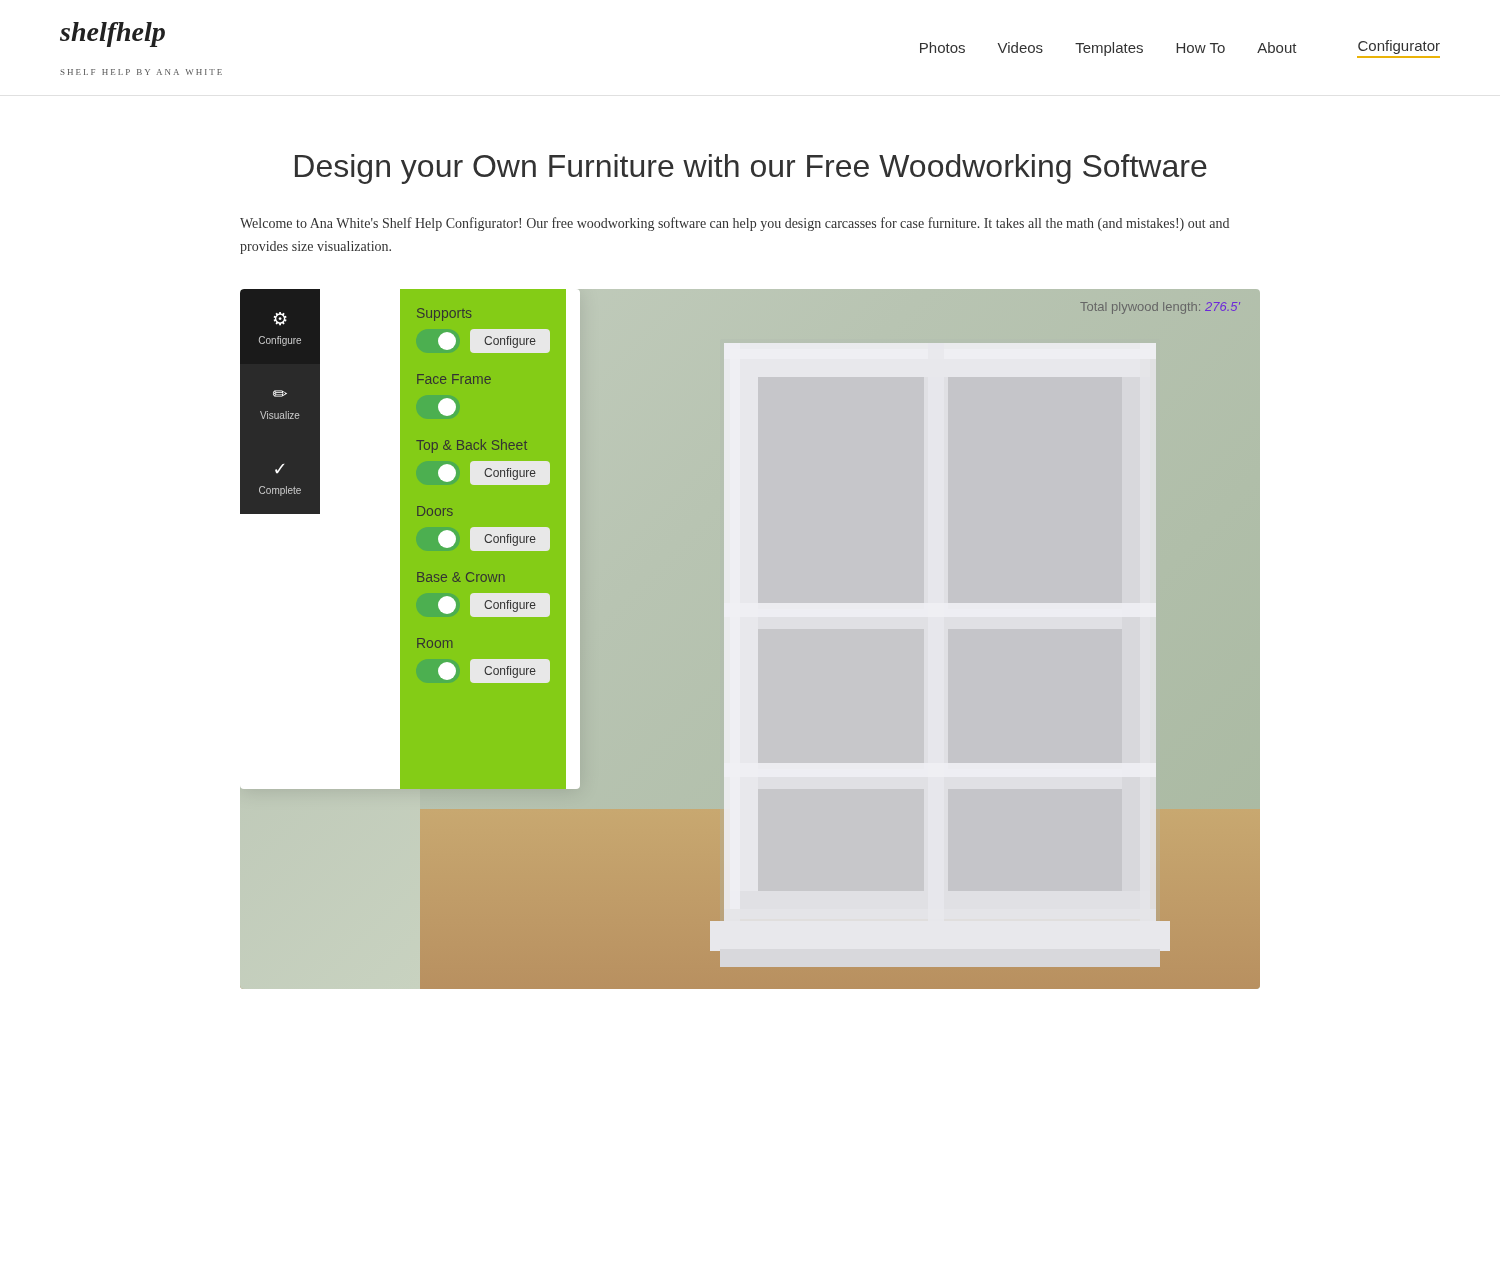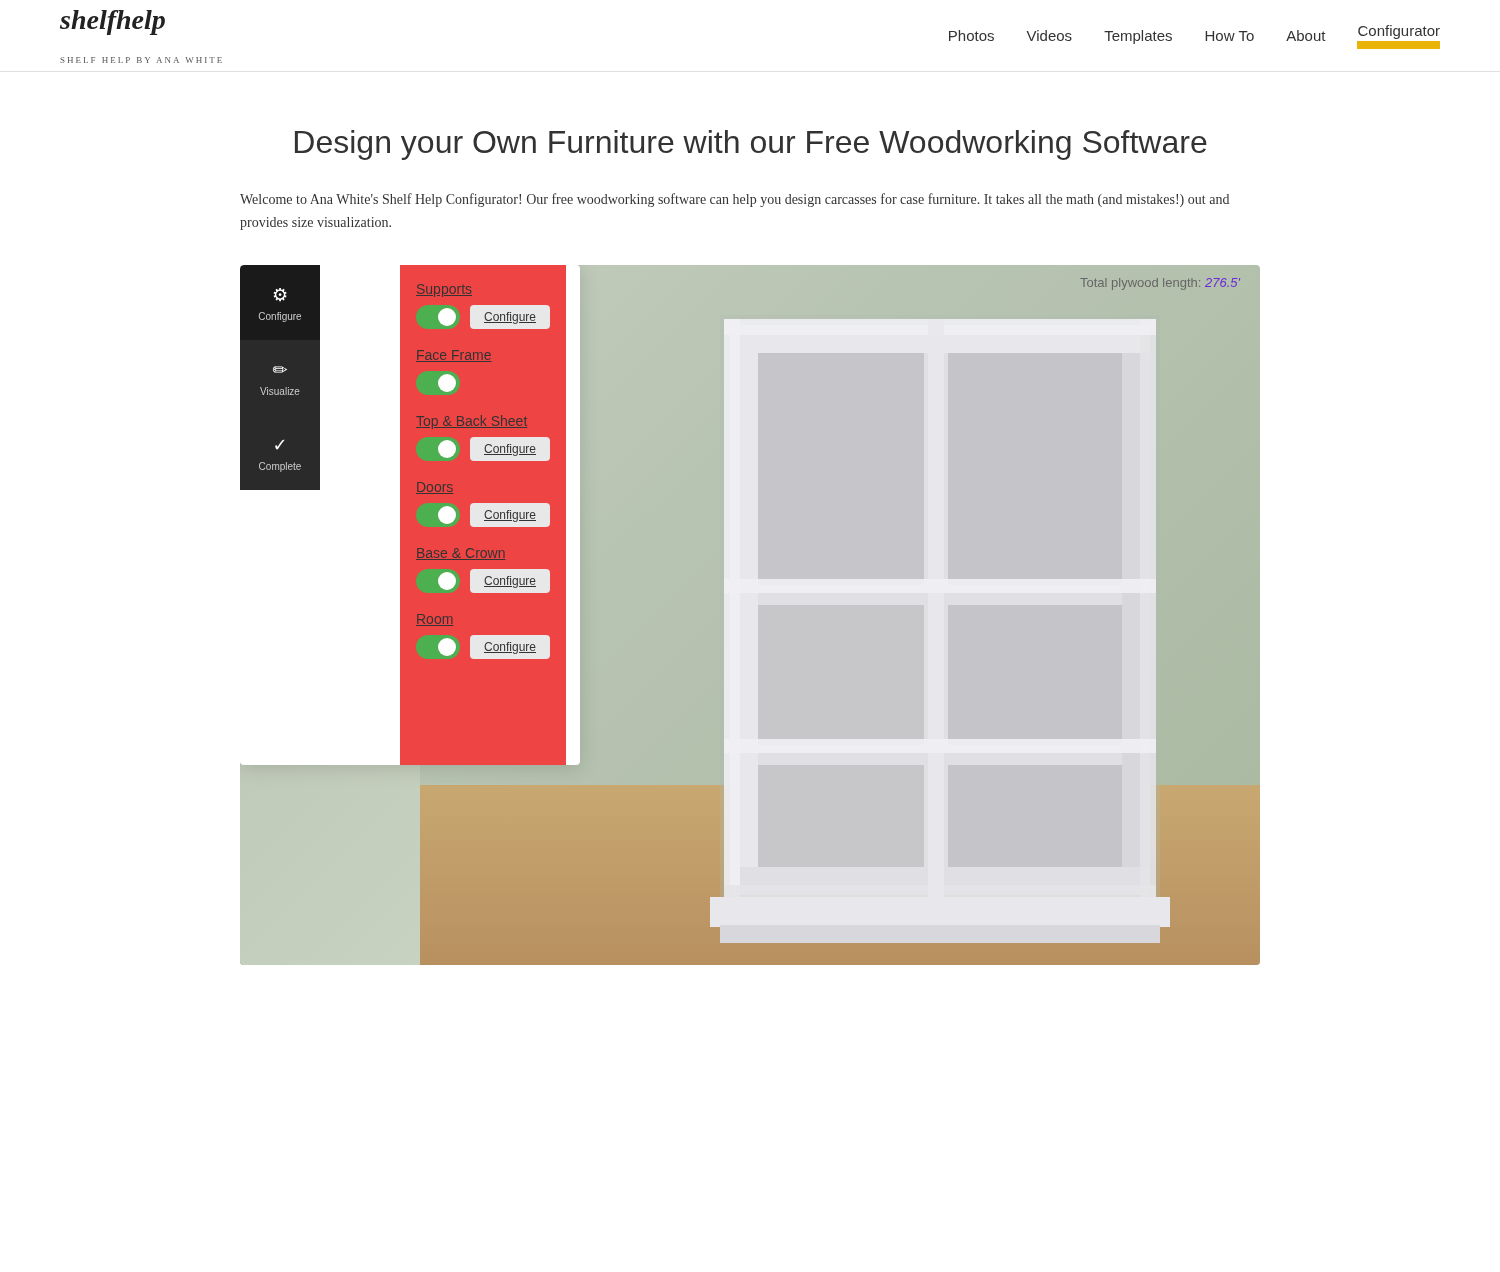--- a/index.html
+++ b/index.html
@@ -2,21 +2,21 @@
 <html><head>
   <meta charset="utf-8">
   <style>
     * { margin: 0; padding: 0; box-sizing: border-box; }
     body { font-family: 'Georgia', serif; background: #fff; color: #333; }
 
     
     header {
       display: flex;
       justify-content: space-between;
-      padding: 6px 60px;
+      padding: 18px 60px;
       border-bottom: 1px solid #e0e0e0;
       background: #fff;
     }
     .logo-area {
       display: flex;
       flex-direction: column;
       align-items: flex-start;
     }
     .logo-text {
       font-family: 'Georgia', cursive;
@@ -38,22 +38,23 @@
       gap: 32px;
       align-items: center;
     }
     nav a {
       text-decoration: none;
       color: #333;
       font-size: 15px;
       font-family: Arial, sans-serif;
     }
     nav a.active {
-      border-bottom: 8px solid #eab308;
+      border-bottom: 2px solid #eab308;
       padding-bottom: 2px;
+      margin-left: 29px;
     }
 
     
     .hero {
       max-width: 1100px;
       margin: 50px auto 30px auto;
       padding: 0 40px;
     }
     .hero h1 {
       font-size: 32px;
@@ -150,23 +151,22 @@
     }
     .tab-btn .tab-label {
       font-size: 10px;
       color: #ccc;
     }
 
     
     .sidebar-content {
       margin-left: 80px;
       padding: 16px;
-      background: #ef4444;
+      background: #84cc16;
       min-height: 500px;
-      text-decoration: underline;
     }
 
     .section-row {
       margin-bottom: 18px;
     }
     .section-label {
       font-size: 14px;
       font-family: Arial, sans-serif;
       color: #333;
       margin-bottom: 8px;

